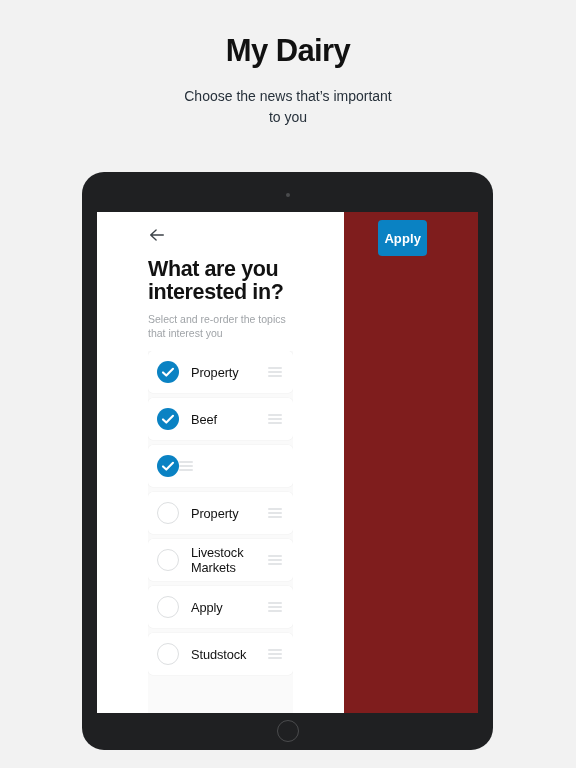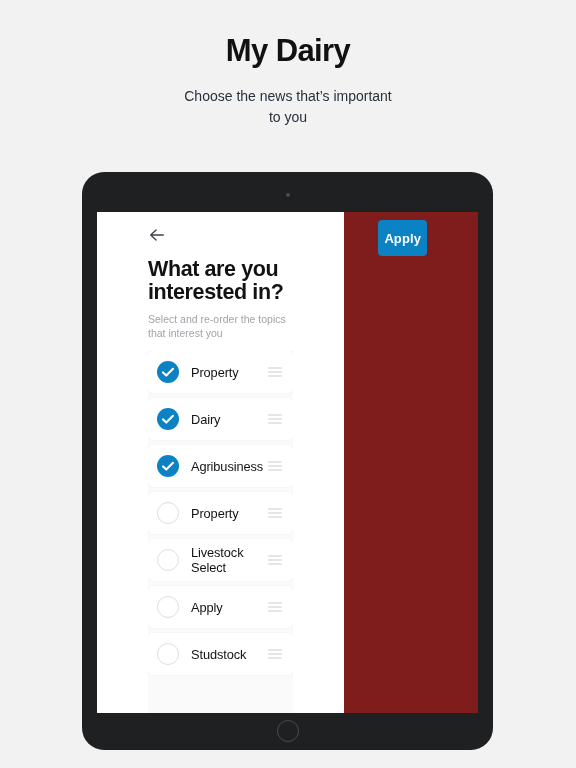--- a/index.html
+++ b/index.html
@@ -239,52 +239,51 @@
               <span></span>
               <span></span>
             </div>
           </div>
           <div class="topic-row">
             <div class="check on">
               <svg viewBox="0 0 22 22" width="22" height="22">
                 <path d="M6 11.4 L9.3 14.6 L16 7.8" fill="none" stroke="#ffffff" stroke-width="2.1" stroke-linecap="round" stroke-linejoin="round"></path>
               </svg>
             </div>
-            <span class="topic-label">Dairy</span>
+            <span class="topic-label">Beef</span>
             <div class="drag-handle">
               <span></span>
               <span></span>
               <span></span>
             </div>
           </div>
           <div class="topic-row">
             <div class="check on">
               <svg viewBox="0 0 22 22" width="22" height="22">
                 <path d="M6 11.4 L9.3 14.6 L16 7.8" fill="none" stroke="#ffffff" stroke-width="2.1" stroke-linecap="round" stroke-linejoin="round"></path>
               </svg>
             </div>
-            <span class="topic-label">Agribusiness</span>
             <div class="drag-handle">
               <span></span>
               <span></span>
               <span></span>
             </div>
           </div>
           <div class="topic-row">
             <div class="check off"></div>
             <span class="topic-label">Property</span>
             <div class="drag-handle">
               <span></span>
               <span></span>
               <span></span>
             </div>
           </div>
           <div class="topic-row">
             <div class="check off"></div>
-            <span class="topic-label">Livestock Select</span>
+            <span class="topic-label">Livestock Markets</span>
             <div class="drag-handle">
               <span></span>
               <span></span>
               <span></span>
             </div>
           </div>
           <div class="topic-row">
             <div class="check off"></div>
             <span class="topic-label">Apply</span>
             <div class="drag-handle">

